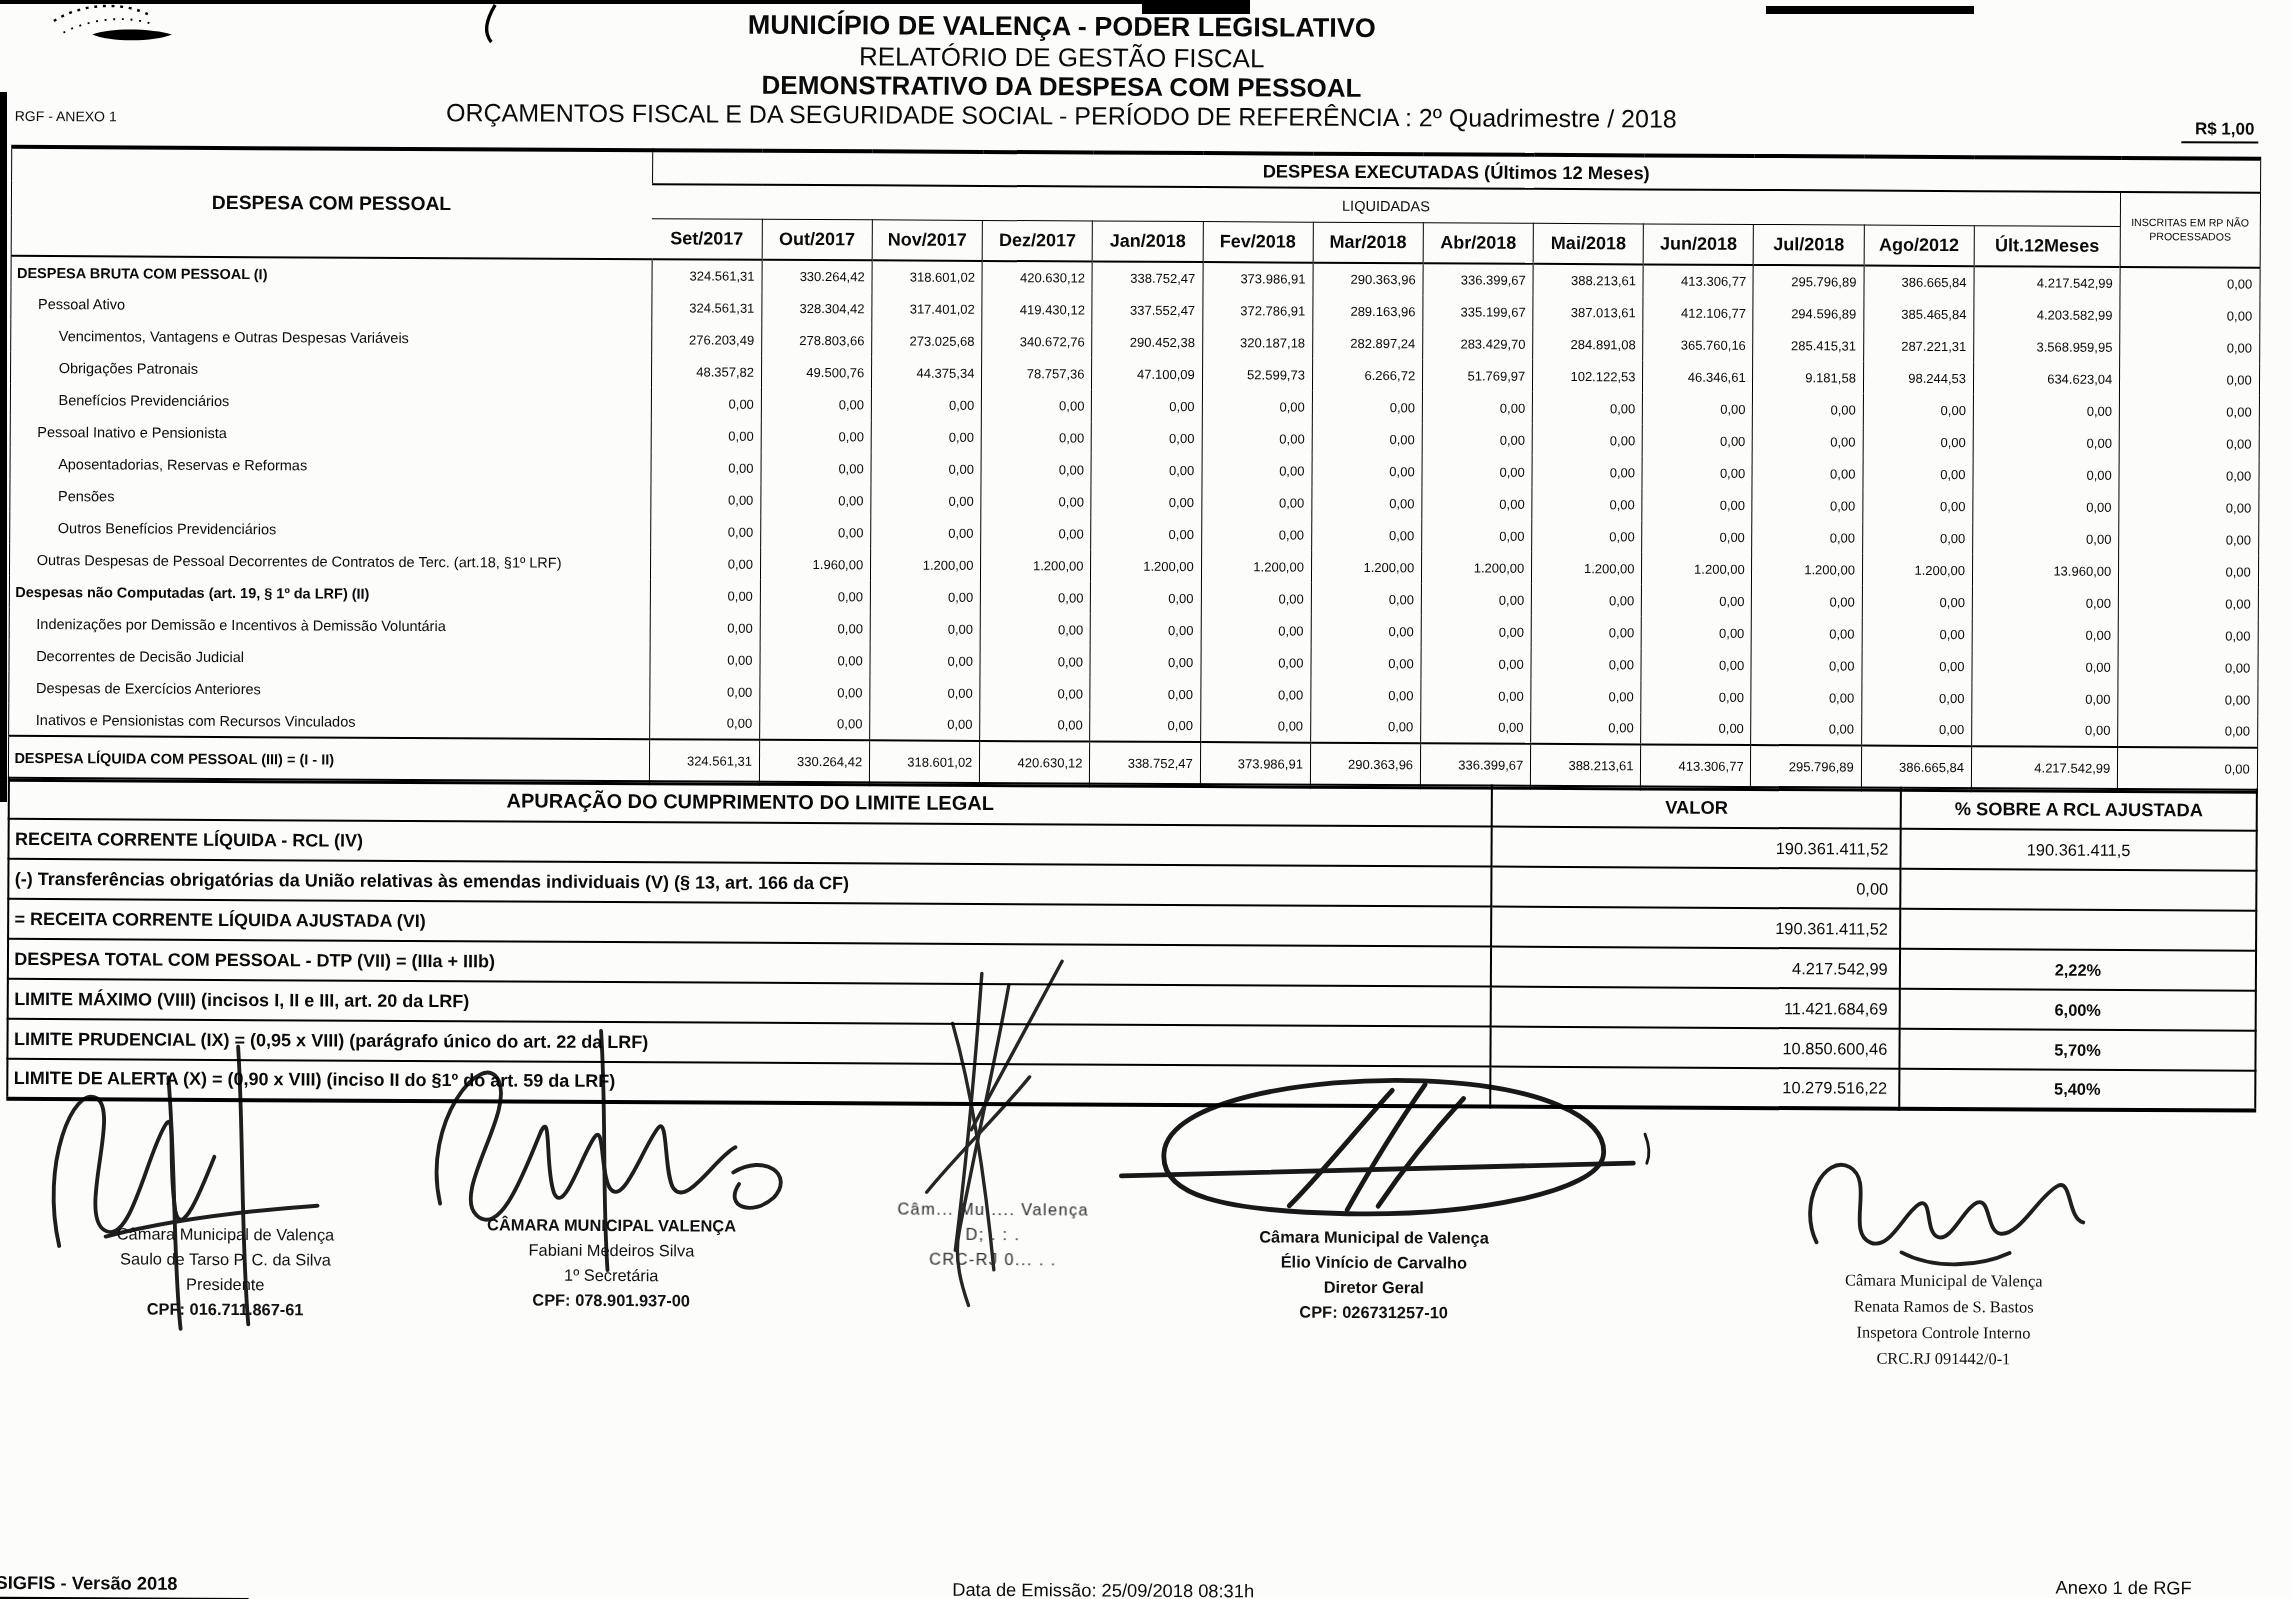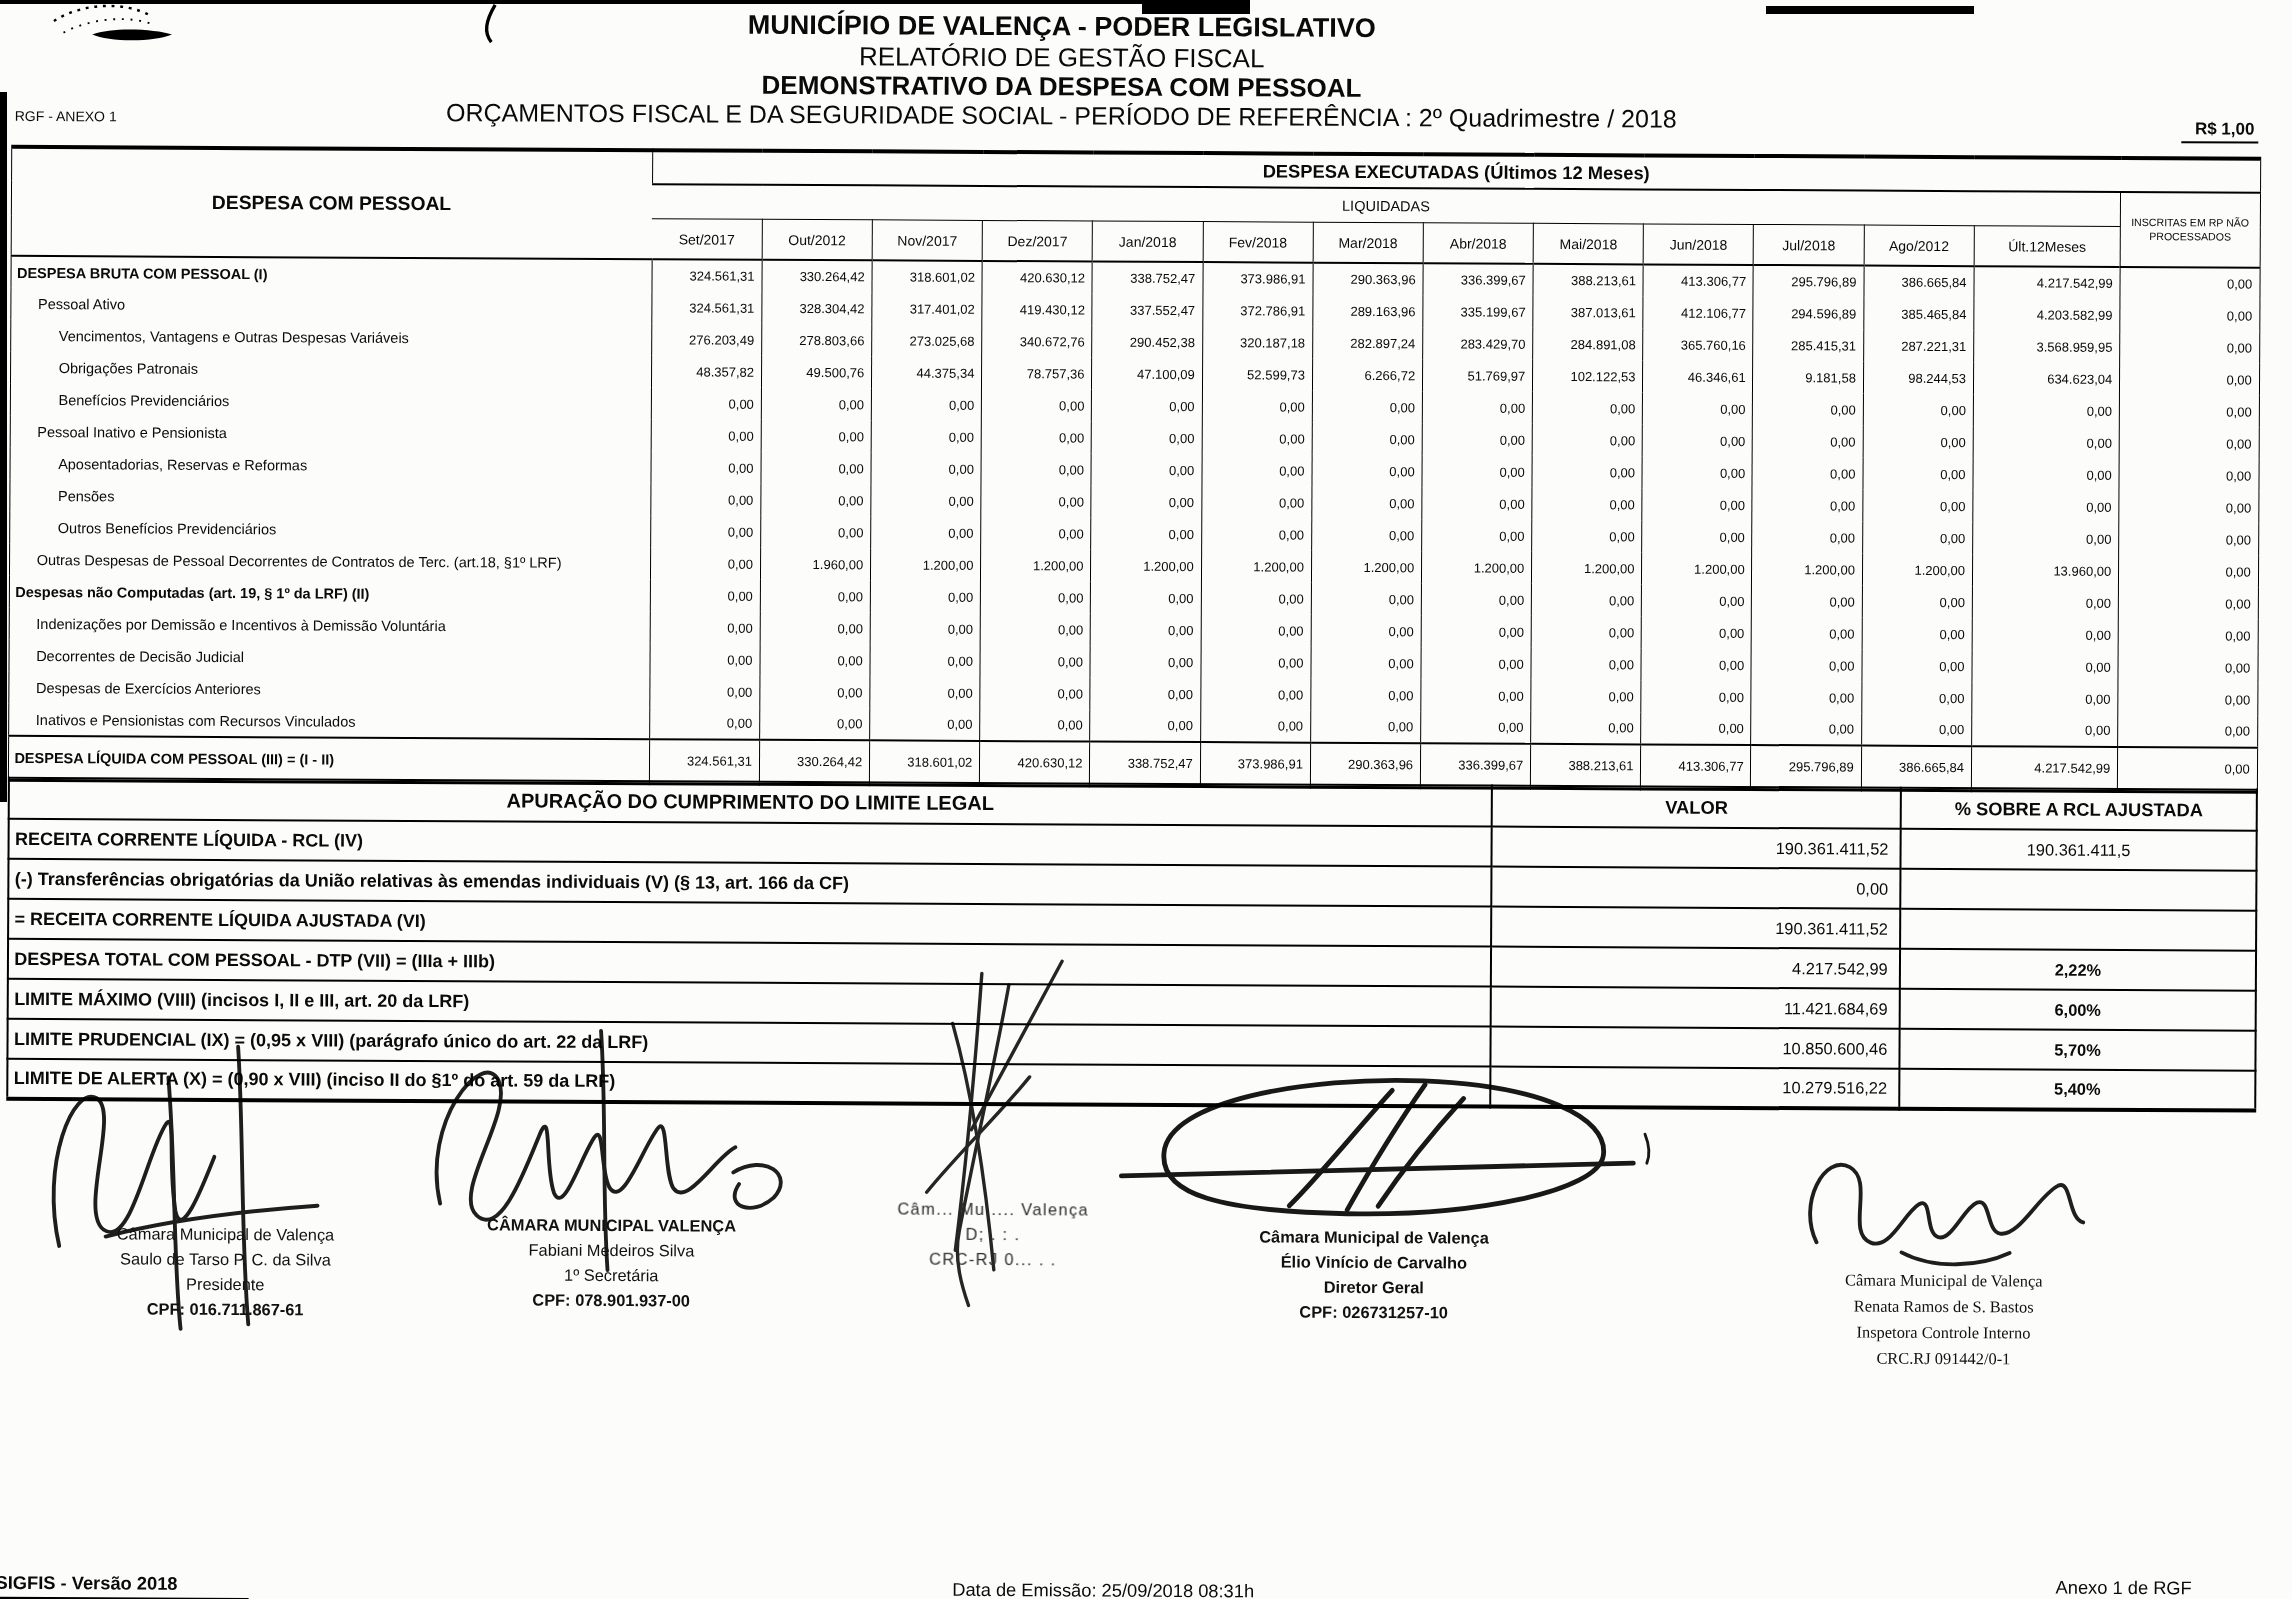--- a/index.html
+++ b/index.html
@@ -18,21 +18,21 @@
   table{border-collapse:collapse;table-layout:fixed;}
   th,td{overflow:hidden;white-space:nowrap;}
 
   .main-table{position:absolute;left:11.6px;top:145px;width:2250px;
               border:1.9px solid #000;border-top:4.8px solid #000;border-bottom:3.9px solid #000;}
   .main-table th,.main-table td{border-left:1.9px solid #000;}
   .main-table th:first-child,.main-table td:first-child{border-left:none;}
   .colhdr{font-size:19.3px;font-weight:bold;text-align:center;vertical-align:middle;border-bottom:2.9px solid #000;}
   .grp{height:29px;font-size:18.3px;font-weight:bold;text-align:center;border-bottom:2.9px solid #000;}
   .liq{height:31px;font-size:14.5px;font-weight:normal;text-align:center;border-bottom:1.9px solid #000;}
-  .mh{height:37px;font-size:14px;font-weight:normal;text-align:center;border-bottom:2.9px solid #000;}
+  .mh{height:37px;font-size:18px;font-weight:bold;text-align:center;border-bottom:2.9px solid #000;}
   .rp{font-size:10.6px;font-weight:normal;line-height:1.25;white-space:normal;text-align:center;
       vertical-align:middle;padding:1.9px 3.9px;border-bottom:2.9px solid #000;}
   .main-table tbody tr{height:32px;}
   .main-table tr.total{height:44px;}
   .main-table tr.total td{border-top:2.9px solid #000;}
   .lbl{font-size:14.5px;text-align:left;padding-left:5.8px;}
   .ind1{padding-left:27px;}
   .ind2{padding-left:48px;}
   tr.bold .lbl{font-weight:bold;}
   .num{font-size:13px;text-align:right;padding-right:6.8px;}
@@ -120,21 +120,21 @@
         <tr>
           <th rowspan="3" class="colhdr">DESPESA COM PESSOAL</th>
           <th colspan="14" class="grp">DESPESA EXECUTADAS  (Últimos 12 Meses)</th>
         </tr>
         <tr>
           <th colspan="13" class="liq">LIQUIDADAS</th>
           <th rowspan="2" class="rp">INSCRITAS EM RP NÃO PROCESSADOS</th>
         </tr>
         <tr>
             <th class="mh">Set/2017</th>
-            <th class="mh">Out/2012</th>
+            <th class="mh">Out/2017</th>
             <th class="mh">Nov/2017</th>
             <th class="mh">Dez/2017</th>
             <th class="mh">Jan/2018</th>
             <th class="mh">Fev/2018</th>
             <th class="mh">Mar/2018</th>
             <th class="mh">Abr/2018</th>
             <th class="mh">Mai/2018</th>
             <th class="mh">Jun/2018</th>
             <th class="mh">Jul/2018</th>
             <th class="mh">Ago/2012</th>

